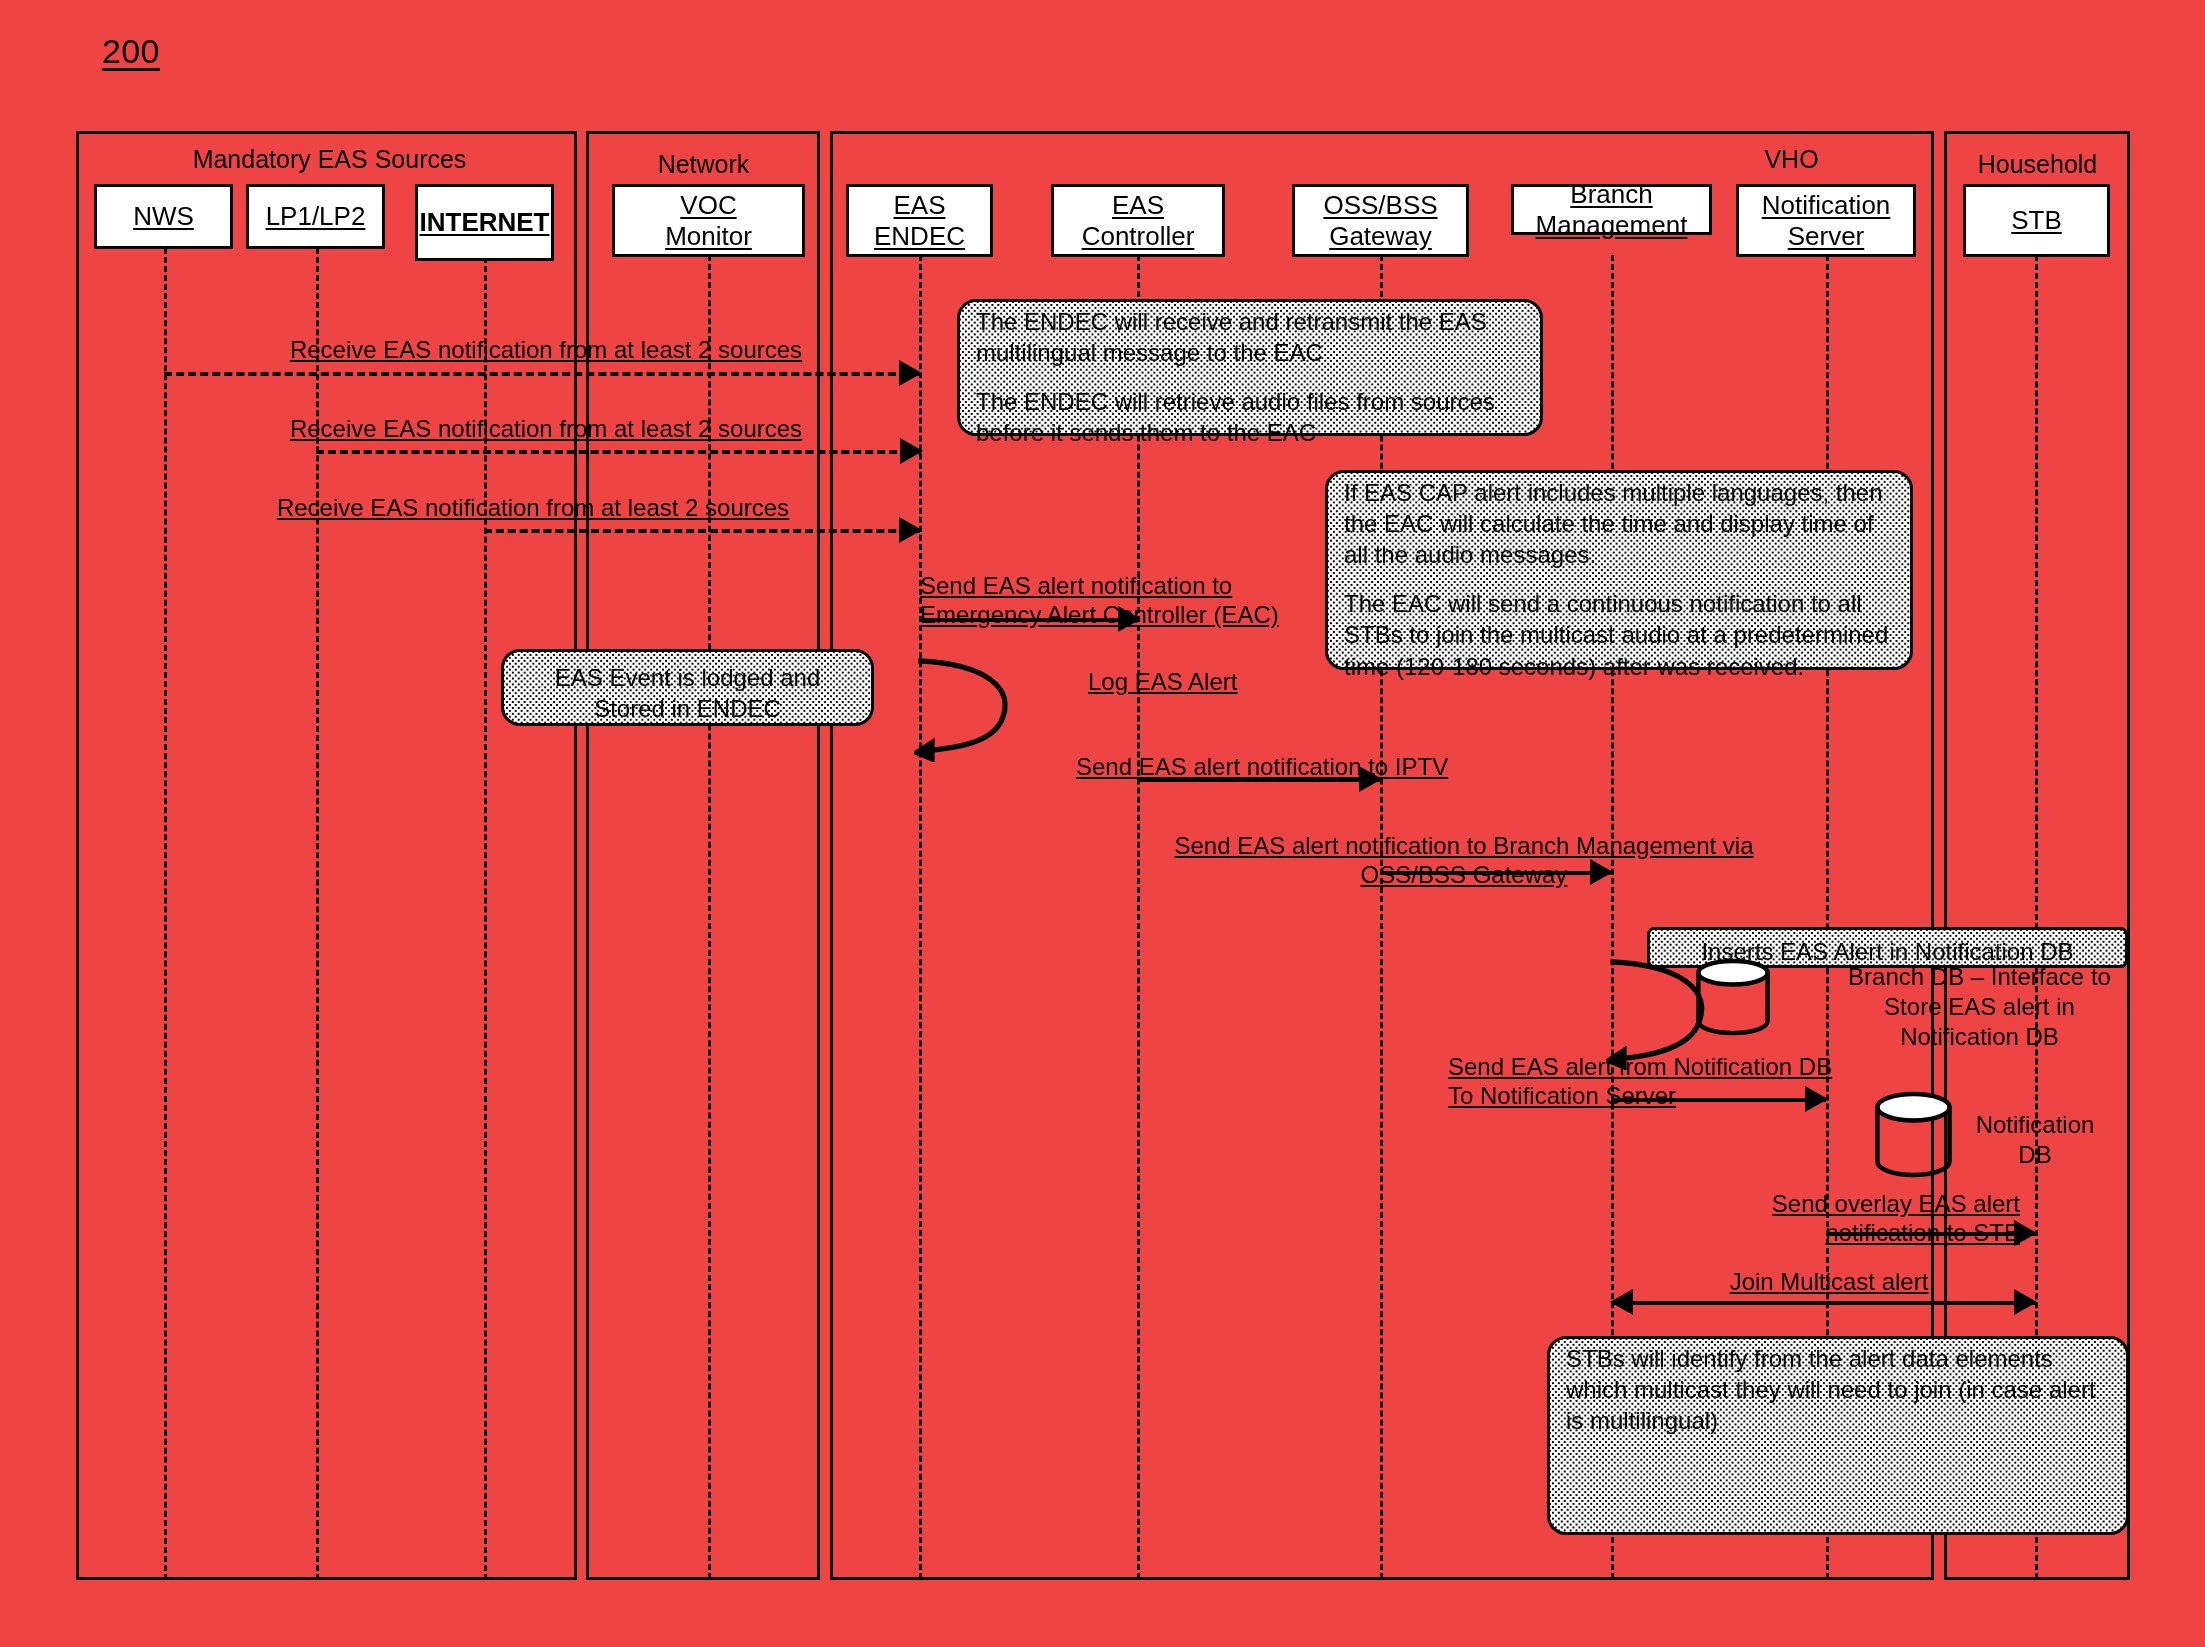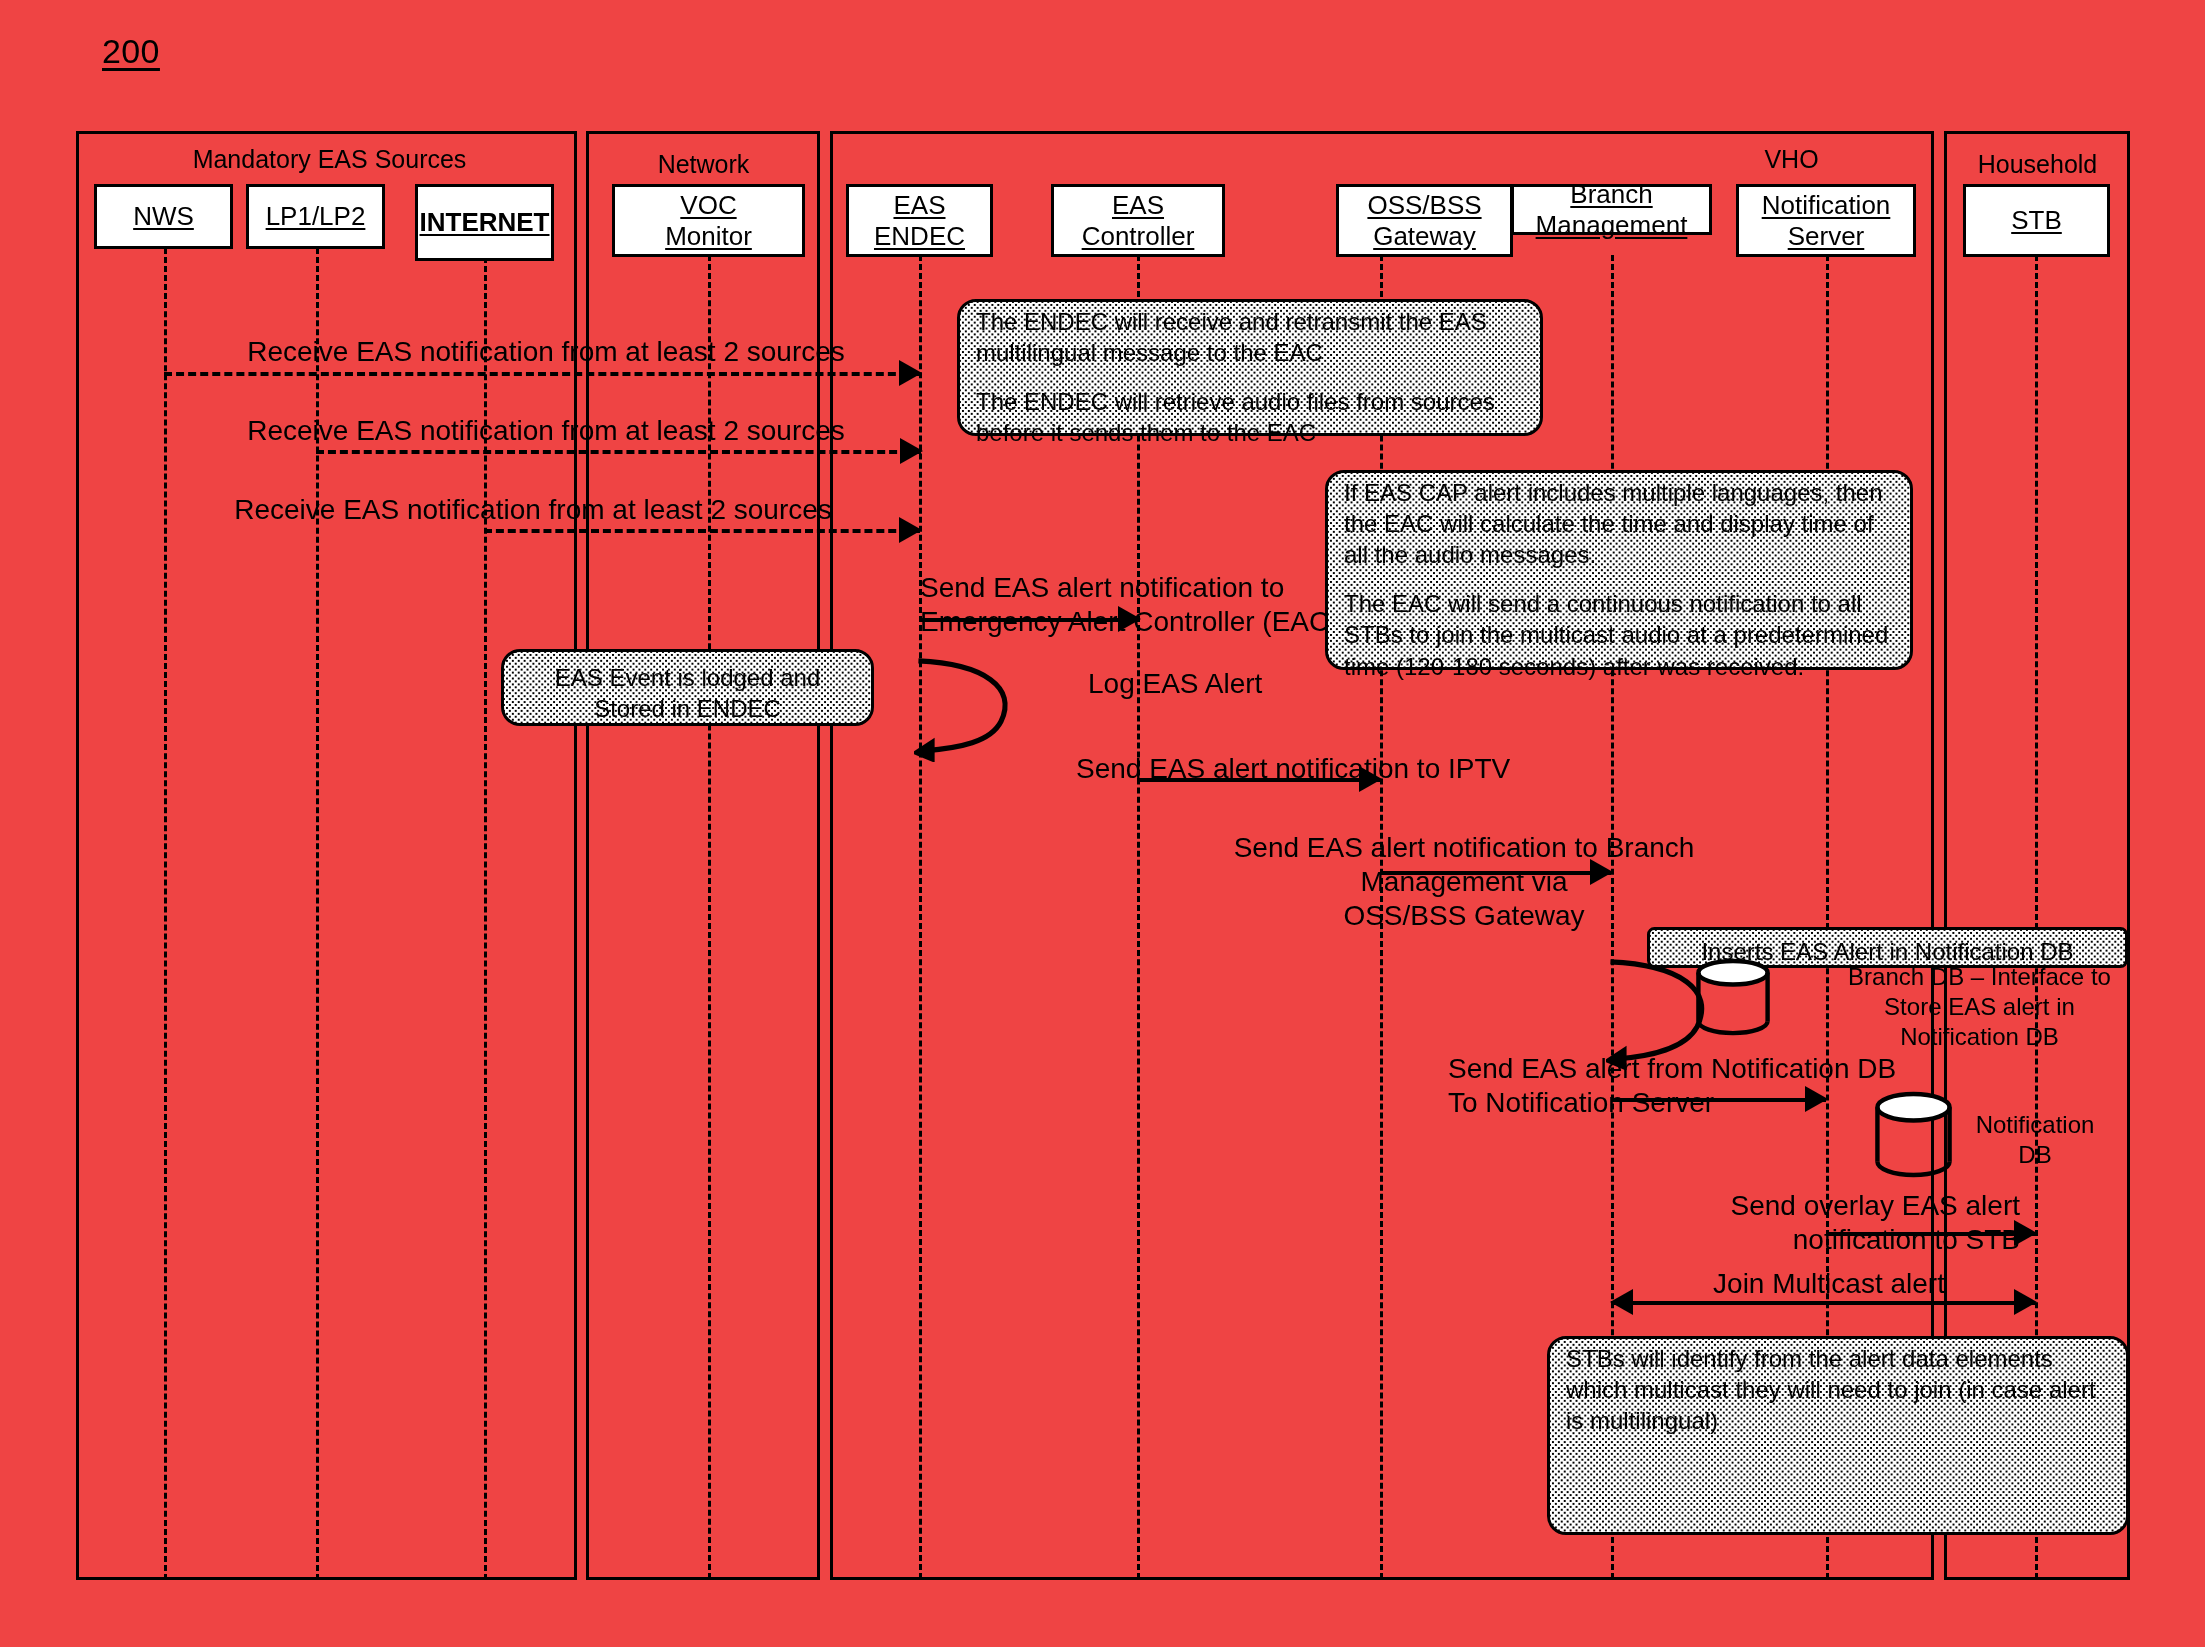--- a/index.html
+++ b/index.html
@@ -89,24 +89,25 @@
   .msg .head-l{
     position:absolute;
     left:-1.5px; top:-11.8px;
     width:0;height:0;
     border-top:13.3px solid transparent;
     border-bottom:13.3px solid transparent;
     border-right:23.6px solid #000;
   }
   .msg-label{
     position:absolute;
-    font-size:28px;
+    font-size:24px;
     line-height:1.22;
     white-space:pre-line;
     z-index:5;
+    text-decoration:underline;
   }
   .msg-label.center{text-align:center;}
   .msg-label.right{text-align:right;}
   
   .note{
     position:absolute;
     border:3.7px solid #000;
     border-radius:19px;
     box-sizing:border-box;
     z-index:7;
@@ -188,21 +189,21 @@
 Monitor</span>
   </div>
   <div class="lifebox" style="left:846px;top:184px;width:147px;height:73px;">
     <span>EAS
 ENDEC</span>
   </div>
   <div class="lifebox" style="left:1051px;top:184px;width:174px;height:73px;">
     <span>EAS
 Controller</span>
   </div>
-  <div class="lifebox" style="left:1292px;top:184px;width:177px;height:73px;margin-left:44px;">
+  <div class="lifebox" style="left:1292px;top:184px;width:177px;height:73px;">
     <span>OSS/BSS
 Gateway</span>
   </div>
   <div class="lifebox" style="left:1511px;top:184px;width:201px;height:51px;">
     <span>Branch
 Management</span>
   </div>
   <div class="lifebox" style="left:1736px;top:184px;width:180px;height:73px;">
     <span>Notification
 Server</span>

